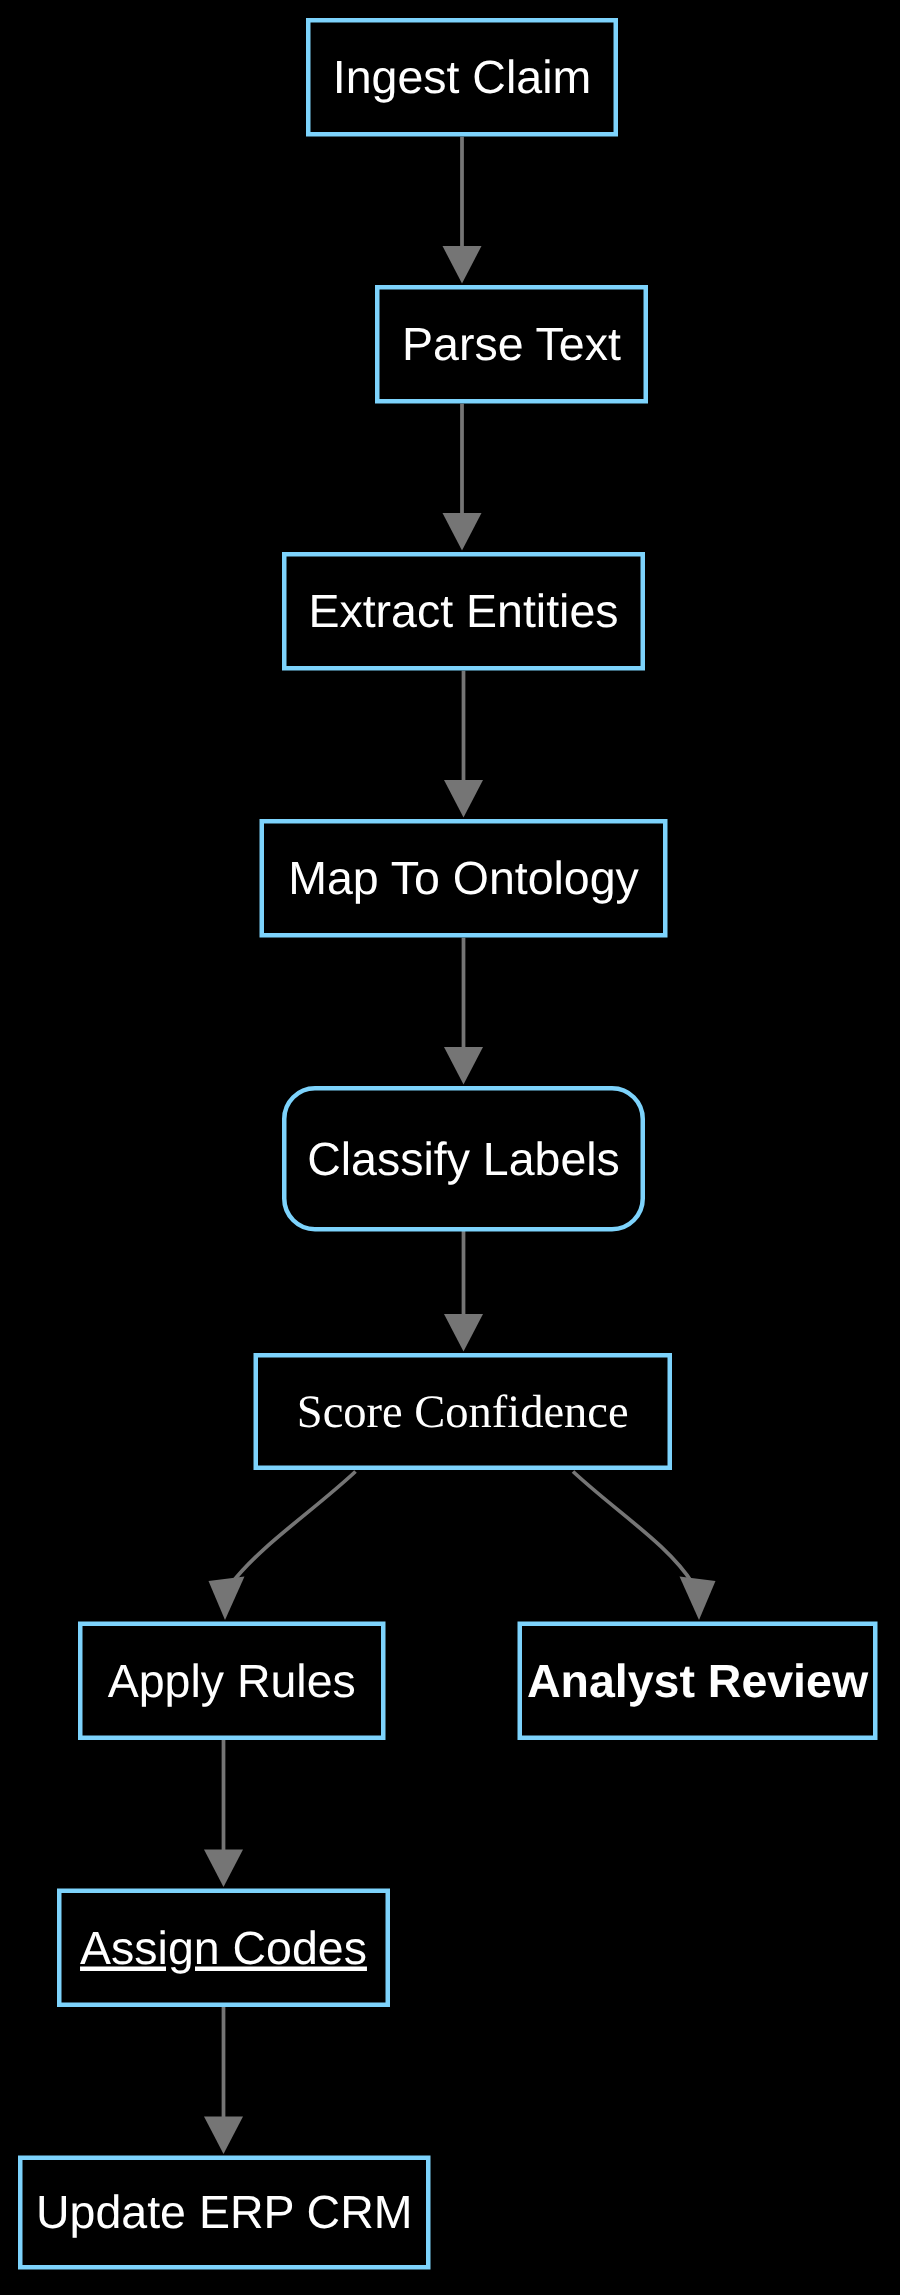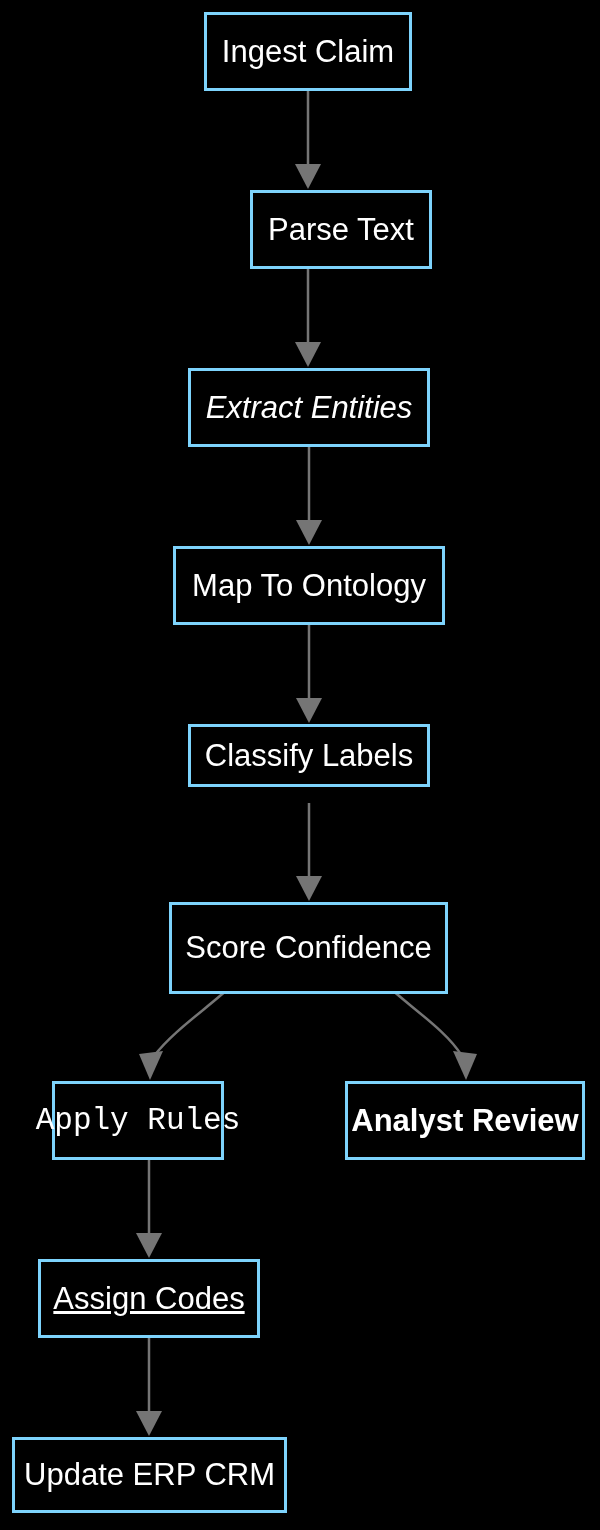--- a/index.html
+++ b/index.html
@@ -31,25 +31,25 @@
     font-size: 31px;
     display: flex;
     align-items: center;
     justify-content: center;
     white-space: nowrap;
     letter-spacing: 0px;
   }
   
   .n-ingest   { left: 204px; top: 12px;   width: 208px; height: 79px; }
   .n-parse    { left: 218px; top: 190px;  width: 182px; height: 79px; margin-left: 32px; }
-  .n-extract  { left: 188px; top: 368px;  width: 242px; height: 79px; font-style: italic; }
+  .n-extract  { left: 188px; top: 368px;  width: 242px; height: 79px; }
   .n-map      { left: 173px; top: 546px;  width: 272px; height: 79px; }
-  .n-classify { left: 188px; top: 724px;  width: 242px; height: 63px; }
-  .n-score    { left: 169px; top: 902px;  width: 279px; height: 92px; }
-  .n-apply    { left: 52px;  top: 1081px; width: 172px; height: 79px; font-family: Liberation Mono, monospace; }
+  .n-classify { left: 188px; top: 724px;  width: 242px; height: 97px; border-radius: 22px; }
+  .n-score    { left: 169px; top: 902px;  width: 279px; height: 78px; font-family: Liberation Serif, serif; }
+  .n-apply    { left: 52px;  top: 1081px; width: 205px; height: 79px; }
   .n-analyst  { left: 345px; top: 1081px; width: 240px; height: 79px; font-weight: bold; }
   .n-assign   { left: 38px;  top: 1259px; width: 222px; height: 79px; text-decoration: underline; }
   .n-update   { left: 12px;  top: 1437px; width: 275px; height: 76px; }
 </style>
 </head>
 <body>
 
 <div class="canvas">
 
   <svg class="edges-layer" width="600" height="1530" viewBox="0 0 600 1530" xmlns="http://www.w3.org/2000/svg">

